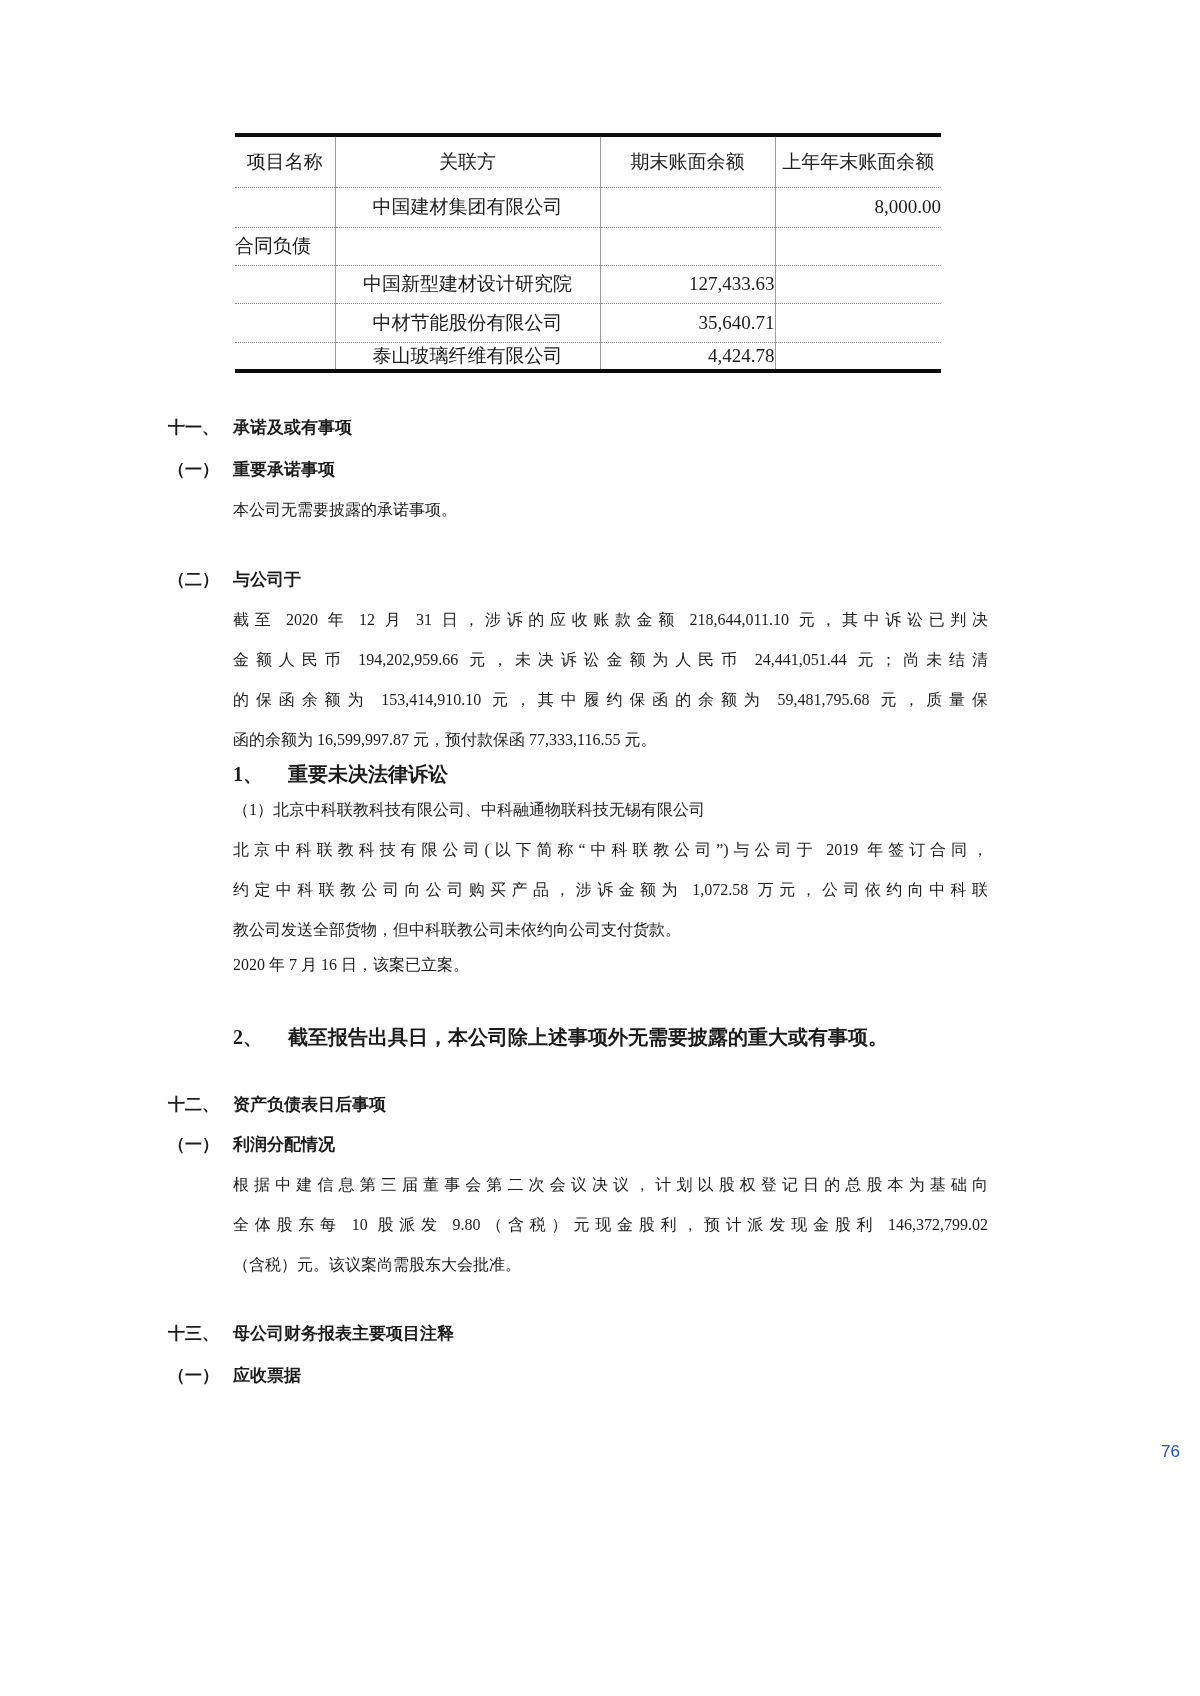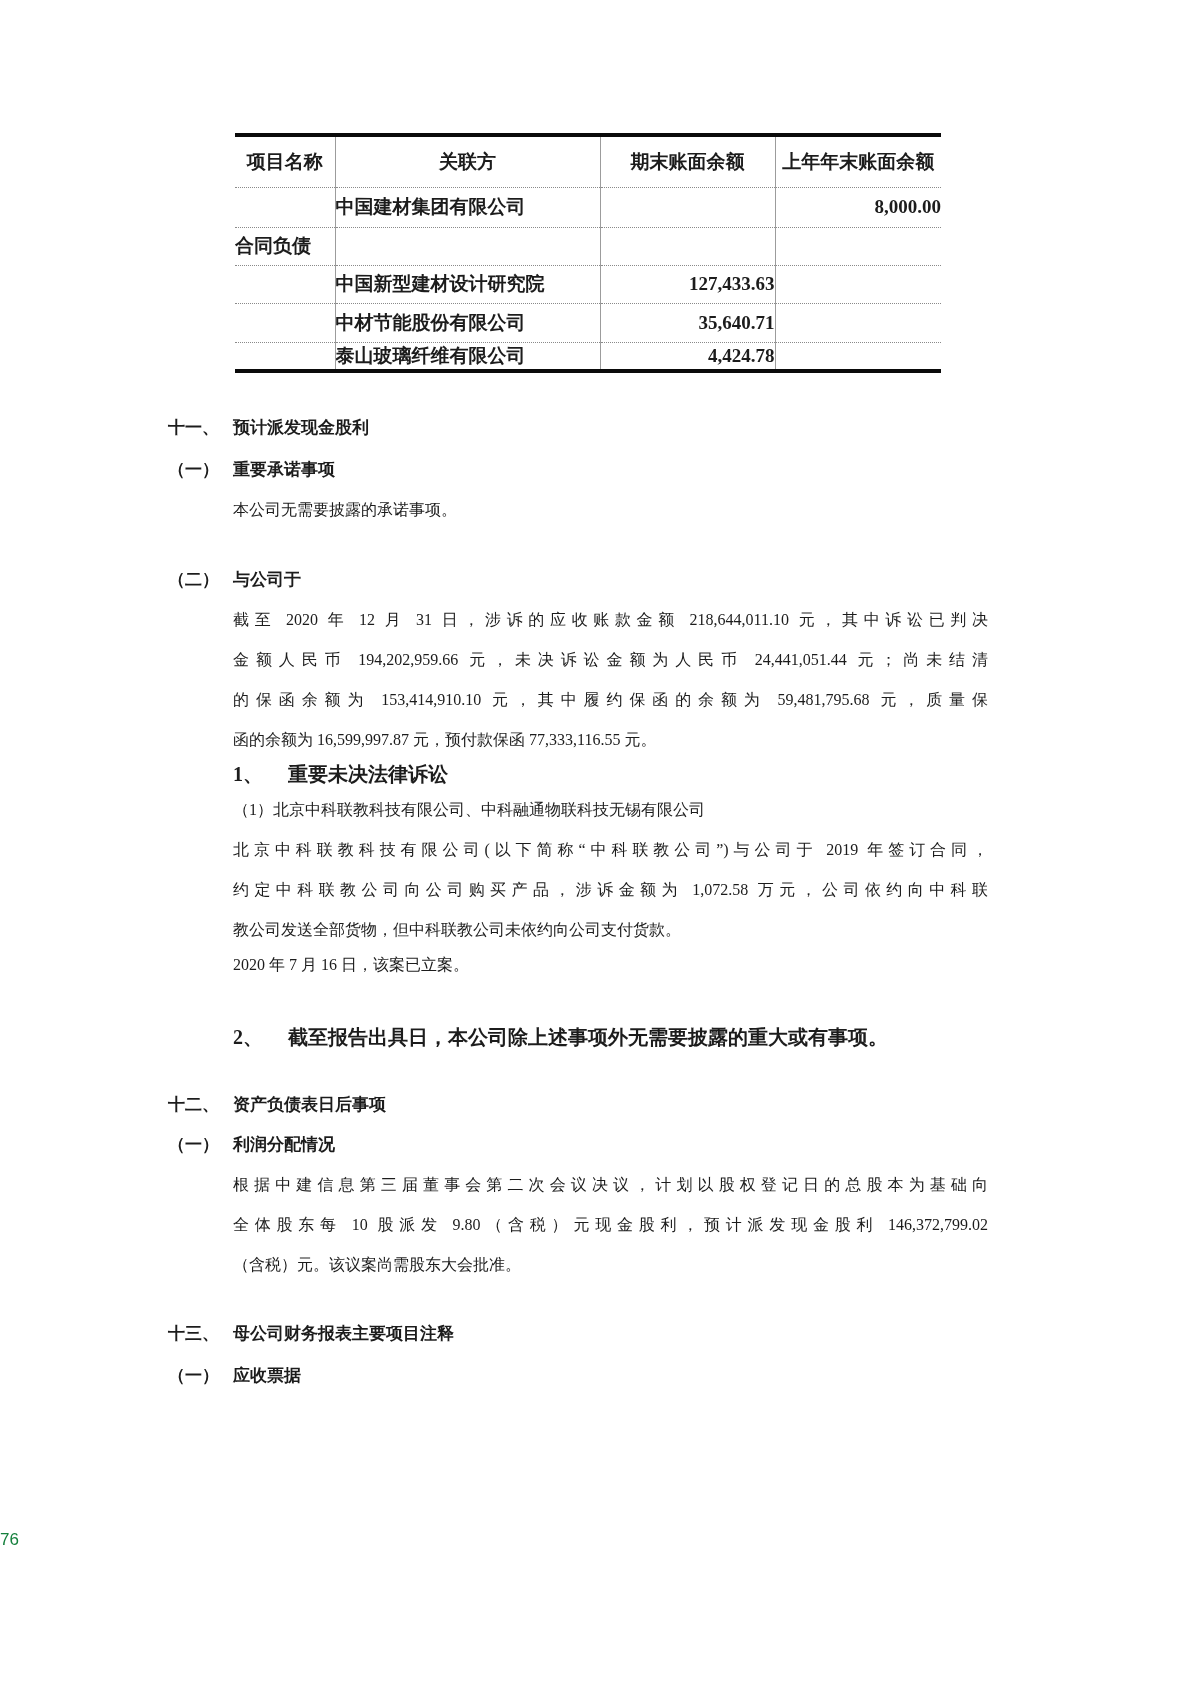--- a/index.html
+++ b/index.html
@@ -18,38 +18,38 @@
   .tbl-wrap { position: absolute; left: 235px; top: 133px; width: 706px; }
   table.rel {
     border-collapse: collapse;
     table-layout: fixed;
     width: 706px;
     border-top: 4px solid #0a0a0a;
     border-bottom: 4px solid #0a0a0a;
   }
   table.rel th, table.rel td {
     font-size: 19px;
-    font-weight: bold;
+    font-weight: normal;
     vertical-align: middle;
     padding: 0;
     border-bottom: 1px dotted #8a8a8a;
     overflow: hidden;
     white-space: nowrap;
   }
   table.rel tr > *:nth-child(n+2) { border-left: 1px solid #9c9c9c; }
   table.rel thead tr { height: 52px; }
   table.rel tbody tr:nth-child(1) { height: 40px; }
   table.rel tbody tr:nth-child(2) { height: 38px; }
   table.rel tbody tr:nth-child(3) { height: 38px; }
   table.rel tbody tr:nth-child(4) { height: 39px; }
   table.rel tbody tr:nth-child(5) { height: 29px; }
   table.rel tbody tr:last-child td { border-bottom: none; }
   .th-center { text-align: center; }
   td.c-item { text-align: left; padding-left: 13px; }
-  td.c-party { text-align: left; padding-left: 14px; }
+  td.c-party { text-align: center; padding-left: 14px; }
   td.c-num  { text-align: right; padding-right: 12px; margin-left: 44px; }
   td.c-prior{ text-align: right; padding-right: 8px; }
 
   
   .content { position: absolute; left: 168px; top: 408px; width: 822px; }
   .h1, .h2 {
     display: flex;
     font-weight: bold;
     font-size: 17px;
     line-height: 40px;
@@ -72,27 +72,27 @@
     text-justify: inter-character;
     white-space: nowrap;
     overflow: hidden;
   }
   .jlast { text-align: left; }
   .mt-sect  { margin-top: 30px; }
 
   
   .footer {
     position: absolute;
-    top: 1530px;
+    top: 1442px;
     left: 0;
     width: 1180px;
-    text-align: left;
+    text-align: right;
     font-size: 17px;
     font-family: "Liberation Sans", "DejaVu Sans", sans-serif;
-    color: #15803d;
+    color: #1d4ed8;
   }
 </style>
 </head>
 <body>
 
 <div class="page">
 
   <div class="tbl-wrap">
     <table class="rel">
       <colgroup>
@@ -141,21 +141,21 @@
           <td class="c-num c-prior"></td>
         </tr>
       </tbody>
     </table>
   </div>
 
   <div class="content">
 
     <div class="h1">
       <span class="num">十一、</span>
-      <span>预计派发现金股利</span>
+      <span>承诺及或有事项</span>
     </div>
 
     <div class="h2" style="margin-top:2px">
       <span class="num">（一）</span>
       <span>重要承诺事项</span>
     </div>
 
     <div class="body-block">
       <div class="jlast">本公司无需要披露的承诺事项。</div>
     </div>

